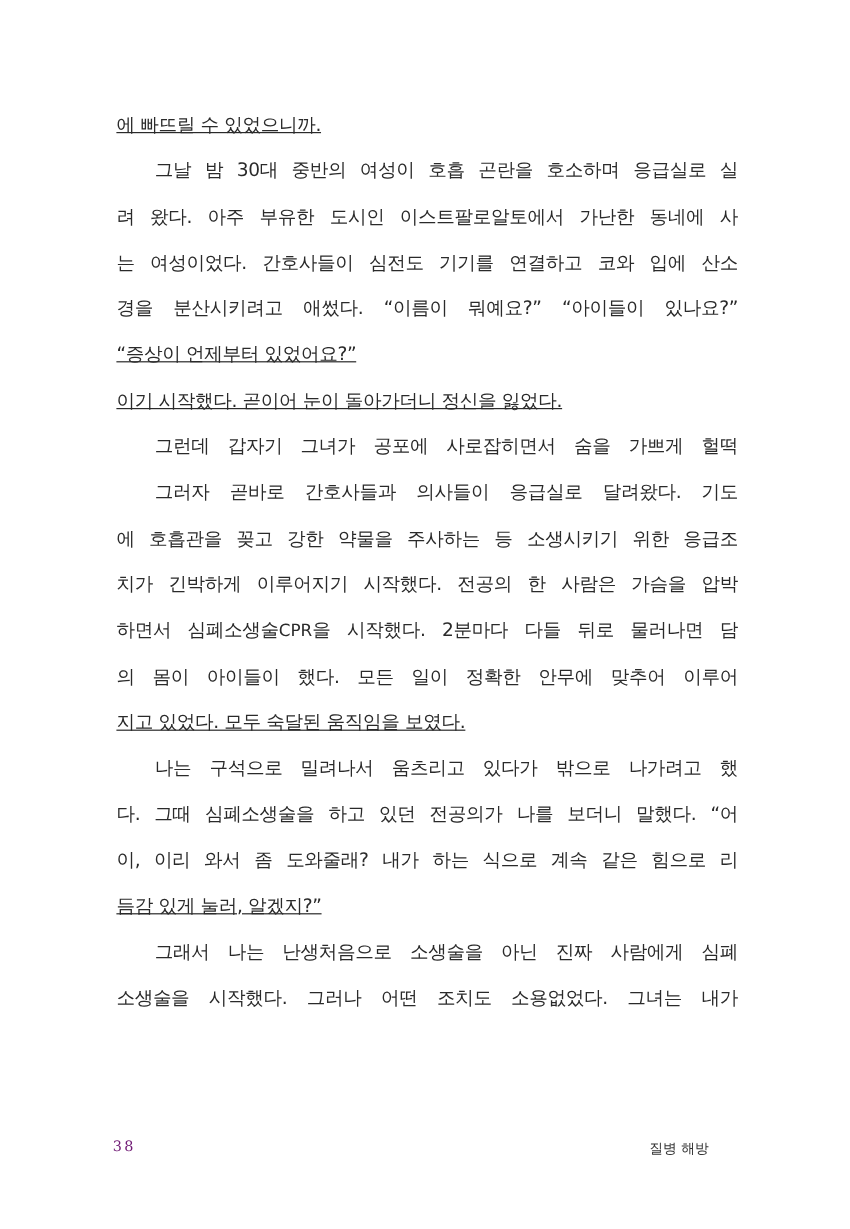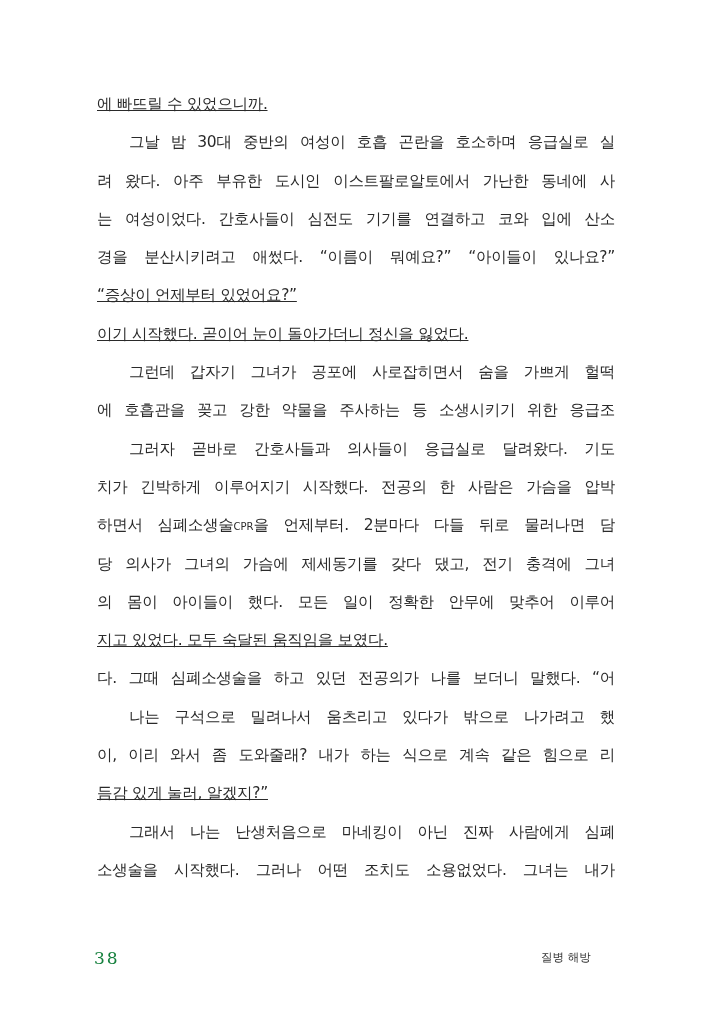--- a/index.html
+++ b/index.html
@@ -11,51 +11,50 @@
   .page-body {
     position:absolute; left:97px; top:85px; width:518px;
   }
   .line {
     height:38.3px; line-height:38.3px; font-size:15.5px; white-space:nowrap;
     letter-spacing:-0.3px; text-align:justify; text-align-last:justify;
     display:block; overflow:visible;
   }
   .line.indent { padding-left:32px; }
   .line.last { text-align-last:left;text-decoration:underline; }
-  .small-caps { font-size:10px; letter-spacing:0; }
+  .small-caps { font-size:14px; letter-spacing:0; }
   .footer-page {
     position:absolute; left:94px; top:948px; font-family:"DejaVu Serif", "Liberation Serif", serif;
-    font-size:17px; color:#15803d; letter-spacing:2px;
+    font-size:12px; color:#701a75; letter-spacing:2px;
   }
   .footer-title {
     position:absolute; left:541px; top:950px; font-family:"DejaVu Serif", "Liberation Serif", serif;
     font-size:11.5px; color:#333;
   }
 </style>
 </head>
 <body>
 
 <div class="page-body">
   <span class="line last">에 빠뜨릴 수 있었으니까.</span>
   <span class="line indent">그날 밤 30대 중반의 여성이 호흡 곤란을 호소하며 응급실로 실</span>
   <span class="line">려 왔다. 아주 부유한 도시인 이스트팔로알토에서 가난한 동네에 사</span>
   <span class="line">는 여성이었다. 간호사들이 심전도 기기를 연결하고 코와 입에 산소</span>
   <span class="line">경을 분산시키려고 애썼다. “이름이 뭐예요?” “아이들이 있나요?”</span>
   <span class="line last">“증상이 언제부터 있었어요?”</span>
   <span class="line last">이기 시작했다. 곧이어 눈이 돌아가더니 정신을 잃었다.</span>
   <span class="line indent">그런데 갑자기 그녀가 공포에 사로잡히면서 숨을 가쁘게 헐떡</span>
+  <span class="line indent">그러자 곧바로 간호사들과 의사들이 응급실로 달려왔다. 기도</span>
   <span class="line">에 호흡관을 꽂고 강한 약물을 주사하는 등 소생시키기 위한 응급조</span>
-  <span class="line indent">그러자 곧바로 간호사들과 의사들이 응급실로 달려왔다. 기도</span>
   <span class="line">치가 긴박하게 이루어지기 시작했다. 전공의 한 사람은 가슴을 압박</span>
-  <span class="line"><span>하면서 심폐소생술</span><span class="small-caps">CPR</span><span>을 언제부터. 2분마다 다들 뒤로 물러나면 담</span></span>
-  <span class="line">당 의사가 그녀의 가슴에 제세동기를 갖다 댔고, 전기 충격에 그녀</span>
+  <span class="line"><span>하면서 심폐소생술</span><span class="small-caps">CPR</span><span>을 시작했다. 2분마다 다들 뒤로 물러나면 담</span></span>
   <span class="line">의 몸이 아이들이 했다. 모든 일이 정확한 안무에 맞추어 이루어</span>
   <span class="line last">지고 있었다. 모두 숙달된 움직임을 보였다.</span>
+  <span class="line indent">나는 구석으로 밀려나서 움츠리고 있다가 밖으로 나가려고 했</span>
   <span class="line">다. 그때 심폐소생술을 하고 있던 전공의가 나를 보더니 말했다. “어</span>
-  <span class="line indent">나는 구석으로 밀려나서 움츠리고 있다가 밖으로 나가려고 했</span>
   <span class="line">이, 이리 와서 좀 도와줄래? 내가 하는 식으로 계속 같은 힘으로 리</span>
   <span class="line last">듬감 있게 눌러, 알겠지?”</span>
-  <span class="line indent">그래서 나는 난생처음으로 마네킹이 아닌 진짜 사람에게 심폐</span>
+  <span class="line indent">그래서 나는 난생처음으로 소생술을 아닌 진짜 사람에게 심폐</span>
   <span class="line">소생술을 시작했다. 그러나 어떤 조치도 소용없었다. 그녀는 내가</span>
 </div>
 
 <div class="footer-page">38</div>
 <div class="footer-title">질병 해방</div>
 
 </body></html>

